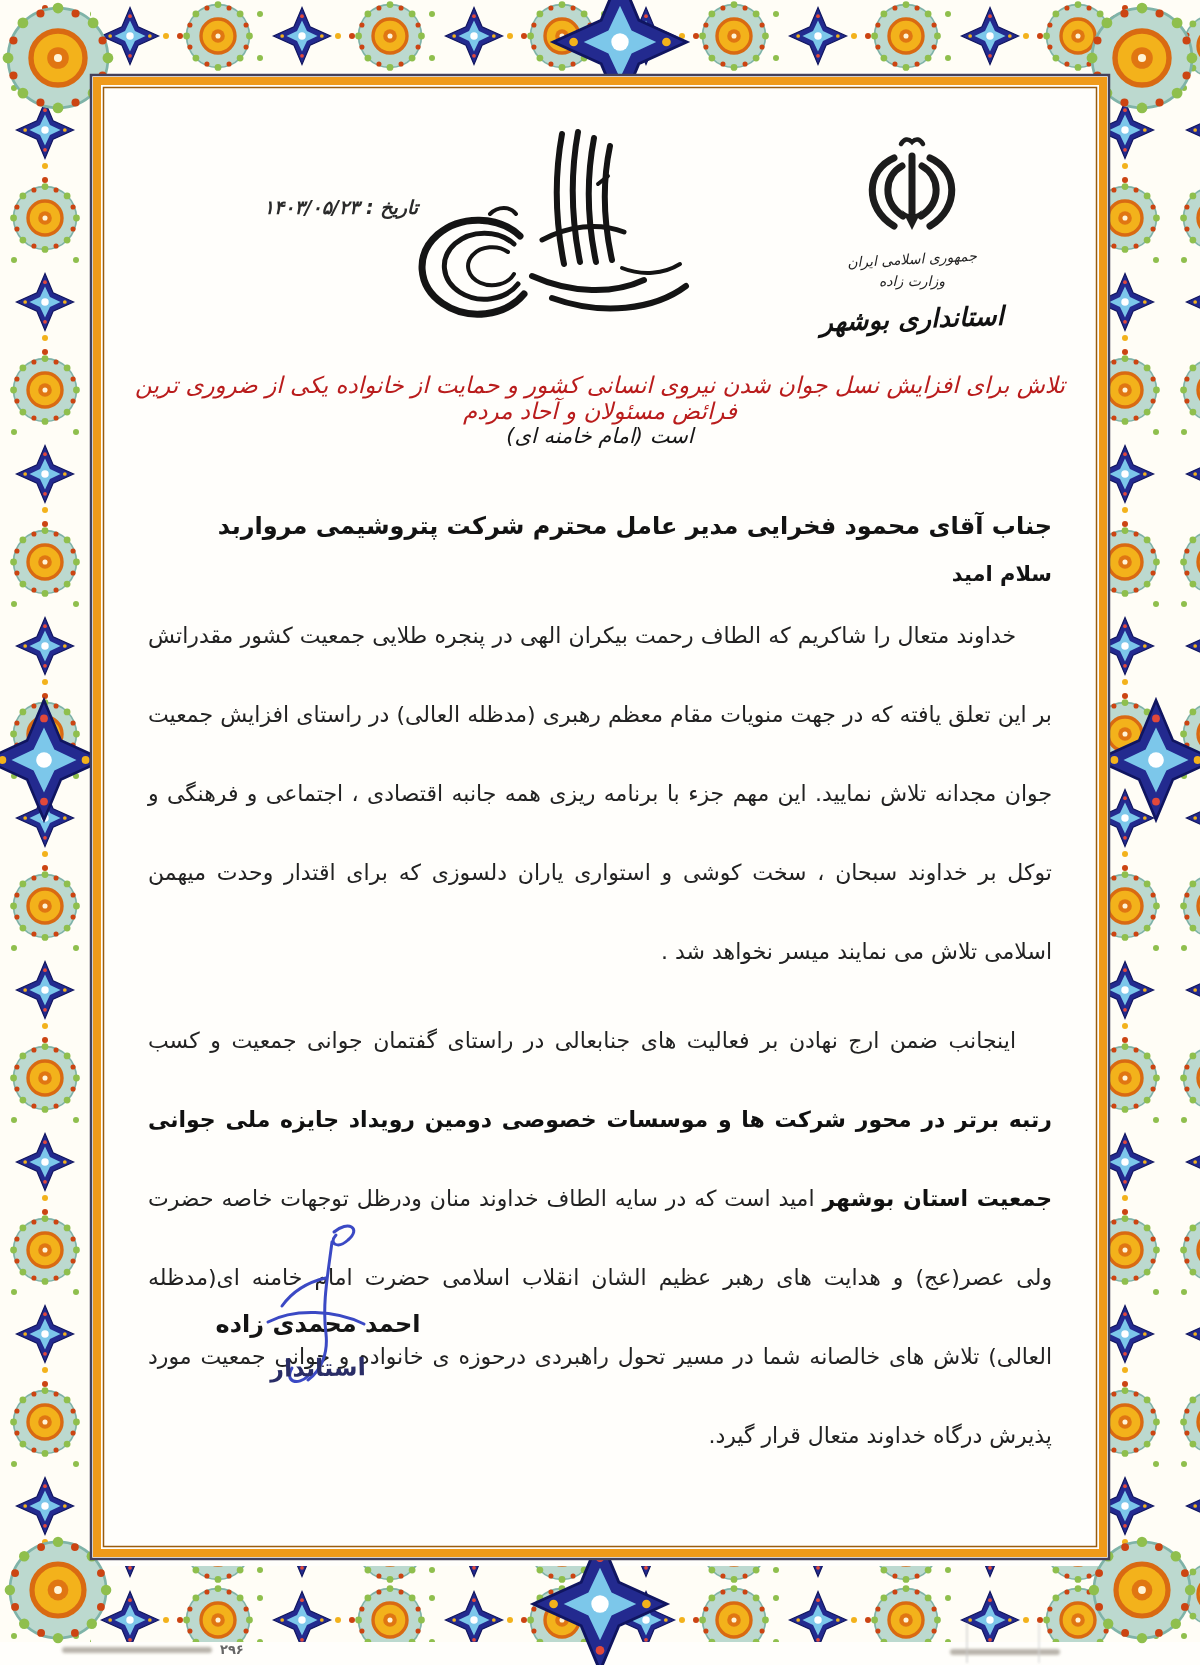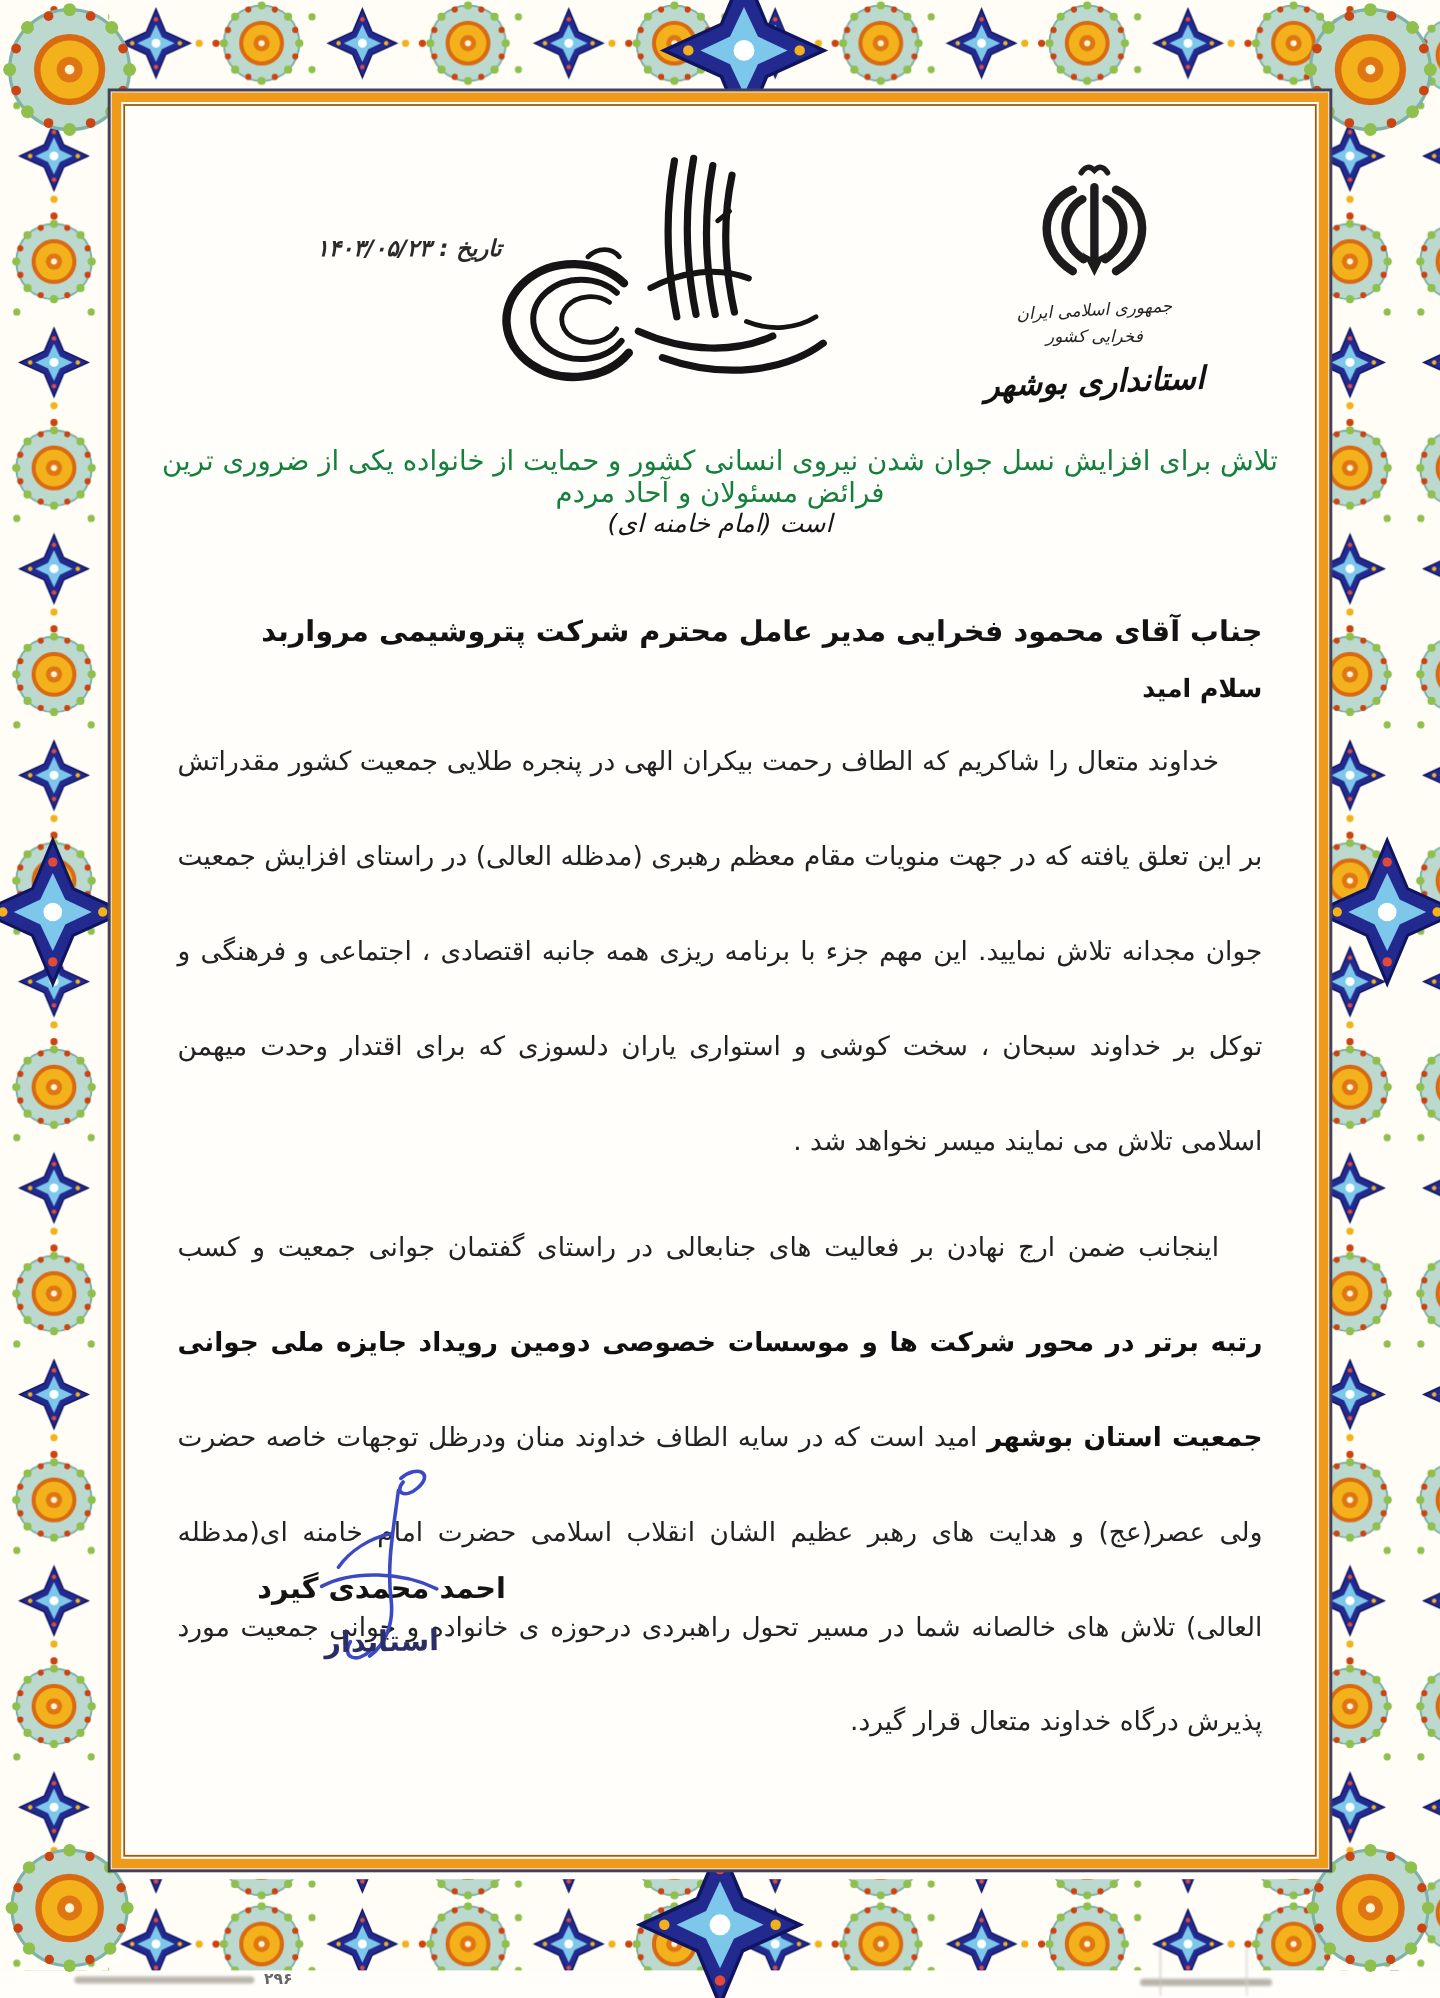--- a/index.html
+++ b/index.html
@@ -27,21 +27,21 @@
   .org-line.l1{transform:rotate(-3deg);}
   .org-gov{
     margin-top:12px;font-size:26px;font-weight:bold;font-style:italic;
     transform:rotate(-2deg);color:#111;
   }
 
   
   .quote{
     position:absolute;left:118px;right:118px;top:372px;direction:rtl;text-align:center;
   }
-  .quote-l1{font-size:23px;font-weight:500;color:#15803d;letter-spacing:.3px;}
+  .quote-l1{font-size:23px;font-style:italic;font-weight:500;color:#b91c1c;letter-spacing:.3px;}
   .quote-l2{font-size:21px;font-style:italic;color:#151515;}
 
   
   .letter{
     position:absolute;left:148px;right:148px;top:512px;direction:rtl;text-align:right;
   }
   .addressee{font-size:24px;font-weight:bold;color:#131313;}
   .salutation{margin-top:22px;font-size:21px;font-weight:bold;color:#131313;}
   .body-para{
     margin:10px 0 0 0;font-size:22px;line-height:79px;color:#222;
@@ -189,21 +189,21 @@
           <path d="M-18,-28 C-46,-16 -48,22 -18,40"></path>
           <path d="M18,-28 C46,-16 48,22 18,40"></path>
           <path d="M-10,-20 C-28,-10 -30,16 -9,30"></path>
           <path d="M10,-20 C28,-10 30,16 9,30"></path>
           <path d="M0,-30 L0,28"></path>
         </g>
         <path d="M0,44 L-10,24 Q0,33 10,24 Z" fill="#1c1c1c"></path>
         <path d="M-11,-42 Q-6,-50 0,-44 Q6,-50 11,-42" stroke="#1c1c1c" fill="none" stroke-width="4.5" stroke-linecap="round"></path>
       </svg>
       <div class="org-line l1">جمهوری اسلامی ایران</div>
-      <div class="org-line">فخرایی کشور</div>
+      <div class="org-line">وزارت زاده</div>
       <div class="org-gov">استانداری بوشهر</div>
     </div>
 
     <div class="quote">
       <div class="quote-l1">تلاش برای افزایش نسل جوان شدن نیروی انسانی کشور و حمایت از خانواده یکی از ضروری ترین فرائض مسئولان و آحاد مردم</div>
       <div class="quote-l2">است (امام خامنه ای)</div>
     </div>
 
     <div class="letter">
       <div class="addressee">جناب آقای محمود فخرایی مدیر عامل محترم شرکت پتروشیمی مرواربد</div>
@@ -215,21 +215,21 @@
     <div class="signature-block">
       <svg class="sig-svg" width="160" height="170" viewBox="0 0 160 170">
         <g fill="none" stroke="#3b49c4" stroke-width="3" stroke-linecap="round">
           <path d="M96,14 c14,-12 28,-4 14,8 c-10,9 -20,4 -12,-5"></path>
           <path d="M94,24 c-4,32 -10,62 -6,92 c2,18 -4,36 -18,46"></path>
           <path d="M30,104 c26,-14 68,-12 96,2"></path>
           <path d="M70,158 c-10,10 -24,6 -16,-8"></path>
           <path d="M88,60 c-18,4 -34,14 -44,28"></path>
         </g>
       </svg>
-      <div class="sig-name">احمد محمدی گیرد</div>
+      <div class="sig-name">احمد محمدی زاده</div>
       <div class="sig-title">استاندار</div>
     </div>
 
     <div class="footer-left">
       <span class="footer-num">۲۹۶</span>
       <span class="blur-bar" style="width:150px"></span>
     </div>
     <div class="footer-right">
       <span class="blur-bar" style="width:110px"></span>
     </div>

